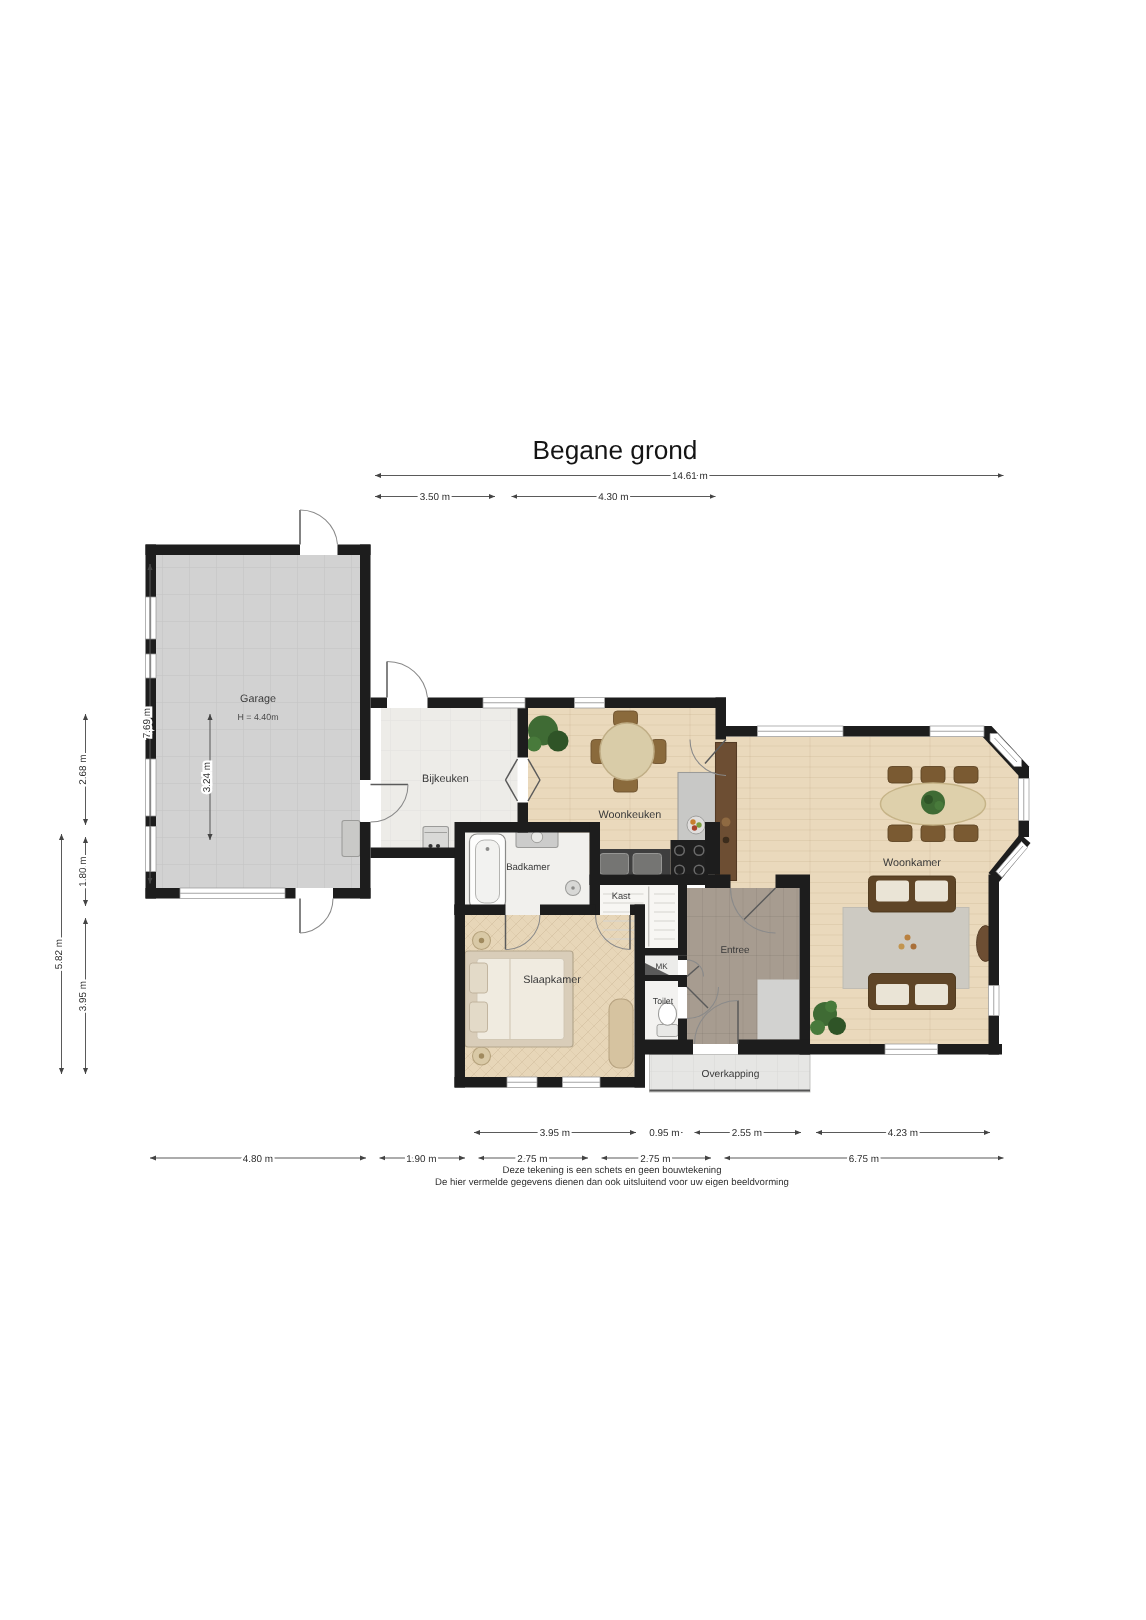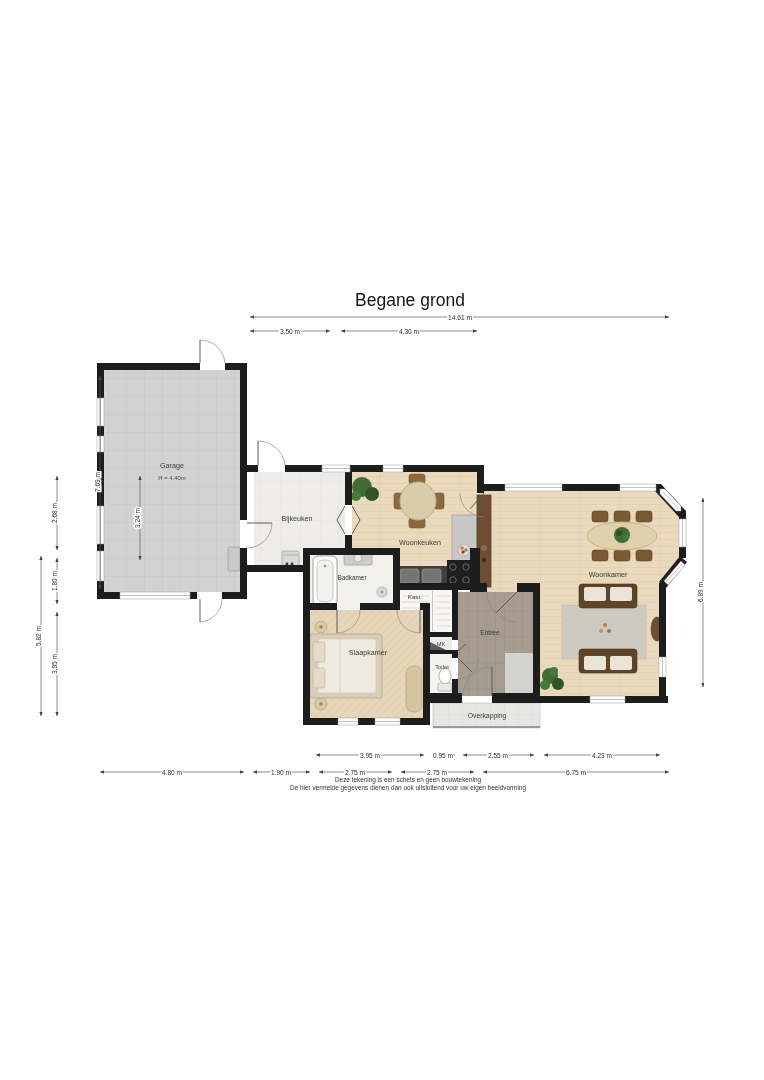--- a/index.html
+++ b/index.html
@@ -1,17 +1,17 @@
 <!DOCTYPE html>
 <html><head>
 <meta charset="utf-8">
 <style>
   html,body{margin:0;padding:0;background:#ffffff;}
   #stage{position:relative;width:688px;height:1080px;background:#fff;overflow:hidden;
-         font-family:"Liberation Sans",sans-serif;padding-left:16px;}
+         font-family:"Liberation Sans",sans-serif;}
   svg{position:absolute;left:0;top:0;}
   .wall{fill:#1d1d1d;}
   .dimline{stroke:#5a5a5a;stroke-width:0.7;}
   .dt{font-family:"Liberation Sans",sans-serif;font-size:6.6px;fill:#2e2e2e;
       stroke:#ffffff;stroke-width:3px;paint-order:stroke;text-anchor:middle;}
   .rl{font-family:"Liberation Sans",sans-serif;font-size:7.2px;fill:#3a3a3a;text-anchor:middle;}
   .rs{font-family:"Liberation Sans",sans-serif;font-size:5.9px;fill:#4a4a4a;text-anchor:middle;}
   .title-t{font-family:"Liberation Sans",sans-serif;font-size:17.5px;fill:#141414;text-anchor:middle;}
   .dc{font-family:"Liberation Sans",sans-serif;font-size:6.4px;fill:#333;text-anchor:middle;}
   .winr{fill:#ffffff;stroke:#9a9a9a;stroke-width:0.5;}

